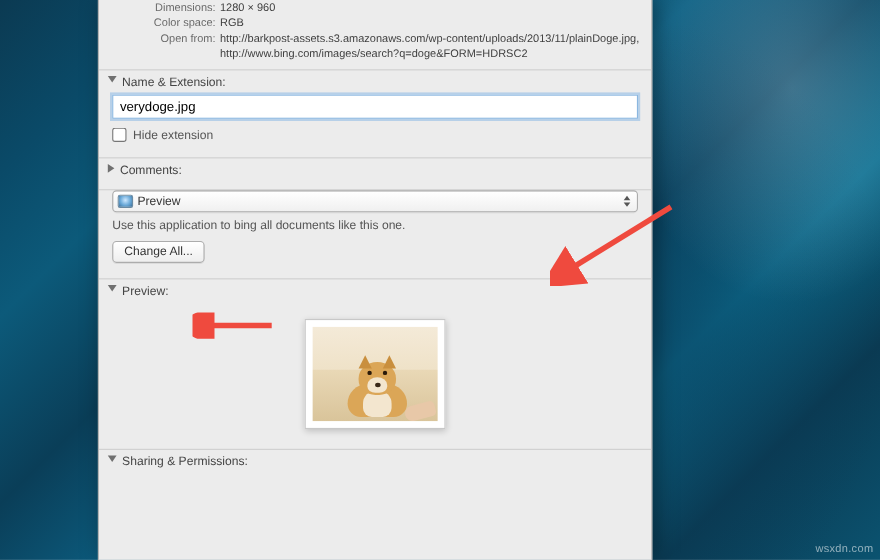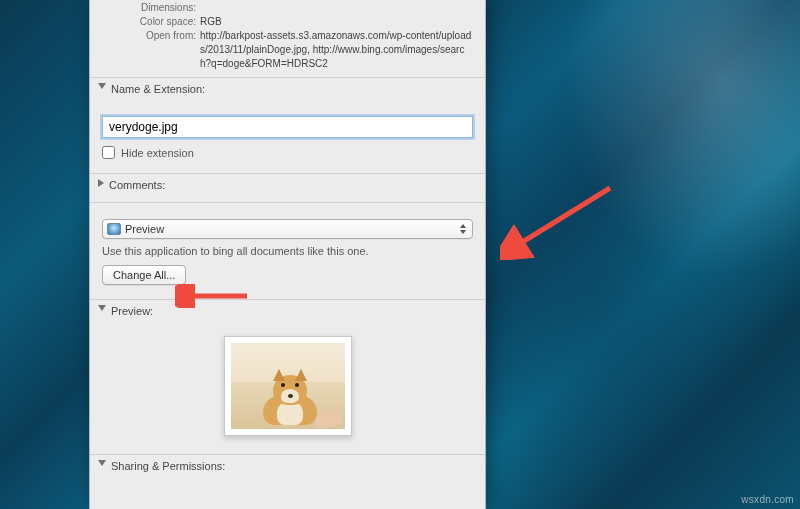--- a/index.html
+++ b/index.html
@@ -5,40 +5,40 @@
   * { box-sizing: border-box; margin: 0; padding: 0; }
   html, body { width: 800px; height: 509px; overflow: hidden; font-family: "Lucida Grande", "Helvetica Neue", Arial, sans-serif; font-size: 11px; color: #333; }
   .desktop {
     width: 800px; height: 509px; position: relative;
     background:
       radial-gradient(ellipse 220px 280px at 720px 80px, rgba(220,240,255,0.25), rgba(0,0,0,0) 70%),
       radial-gradient(ellipse 300px 400px at 600px 300px, rgba(10,60,90,0.6), rgba(0,0,0,0) 70%),
       linear-gradient(135deg, #0b3a52 0%, #0a4a68 12%, #0c5a7a 22%, #0a3e58 35%, #0c5f82 48%, #0a4663 60%, #0c6e8f 72%, #0a3a52 85%, #0b5370 100%);
   }
   .window {
-    position: absolute; left: 89px; top: 0; width: 397px; height: 509px; z-index: 1;
+    position: absolute; left: 89px; top: 0; width: 504px; height: 509px; z-index: 1;
     background: #ececec; border: 1px solid #b4b4b4; border-top: none; border-bottom: none;
     box-shadow: 4px 0 18px rgba(0,0,0,0.35);
   }
   .label-col {
     padding: 1px 0 0 0;
   }
   .label-col .row { display: flex; line-height: 14px; }
   .label-col .lbl { width: 110px; text-align: right; color: #6a6a6a; font-size: 10px; padding-right: 4px; }
   .label-col .val { flex: 1; color: #3f3f3f; font-size: 10px; padding-right: 10px; word-break: break-all; }
   .separator { border-top: 1px solid #cfcfcf; margin-top: 6px; }
   .section-head {
     display: flex; align-items: flex-start; padding: 5px 8px 5px 8px; color: #444; font-size: 11px;
   }
   .disc {
     width: 0; height: 0; display: inline-block; margin-right: 5px;
   }
   .disc.down { border-left: 4.5px solid transparent; border-right: 4.5px solid transparent; border-top: 6px solid #707070; }
   .disc.right { border-top: 4.5px solid transparent; border-bottom: 4.5px solid transparent; border-left: 6px solid #707070; }
-  .section-body { padding: 0 12px 8px 12px; margin-top: 16px; }
+  .section-body { padding: 0 12px 8px 12px; }
   .textfield {
     width: 100%; height: 22px; border: 1px solid #8bb7e0; border-radius: 0;
     box-shadow: 0 0 0 2px rgba(140,185,230,0.55);
     padding: 0 6px; font: inherit; font-size: 12px; background: #fff; outline: none;
   }
   .check-row { display: flex; align-items: center; gap: 6px; margin-top: 8px; color: #555; font-size: 11px; }
   .check-row input { width: 13px; height: 13px; }
   .select {
     width: 100%; height: 20px; border: 1px solid #acacac; border-radius: 4px;
     background: linear-gradient(#ffffff, #f0f0f0); display: flex; align-items: center; padding: 0 16px 0 4px;
@@ -103,20 +103,21 @@
 </head>
 <body>
 
 <div class="desktop">
 
   <div class="window">
 
     <div class="label-col">
       <div class="row">
         <div class="lbl">Dimensions:</div>
+        <div class="val">1280 × 960</div>
       </div>
       <div class="row">
         <div class="lbl">Color space:</div>
         <div class="val">RGB</div>
       </div>
       <div class="row">
         <div class="lbl">Open from:</div>
         <div class="val">http://barkpost-assets.s3.amazonaws.com/wp-content/uploads/2013/11/plainDoge.jpg, http://www.bing.com/images/search?q=doge&amp;FORM=HDRSC2</div>
       </div>
     </div>

